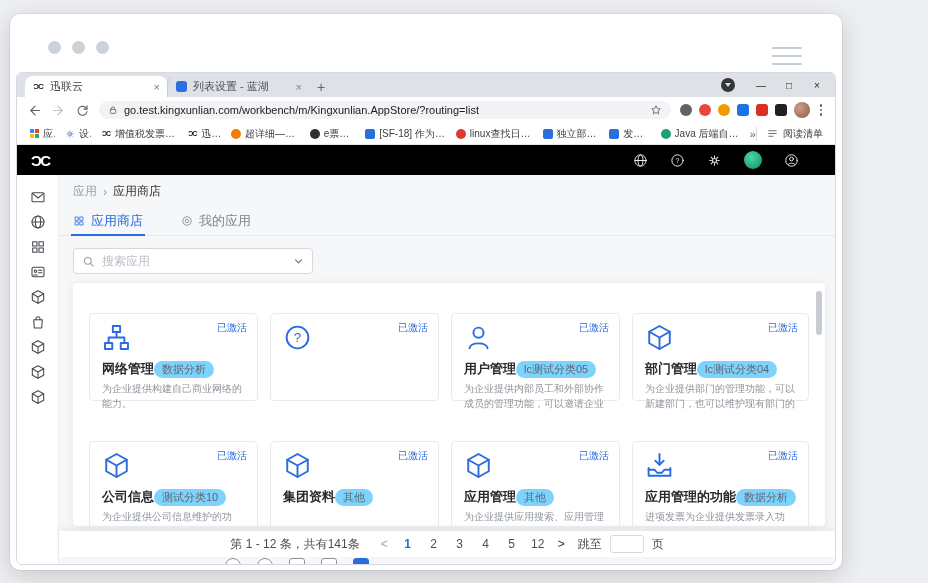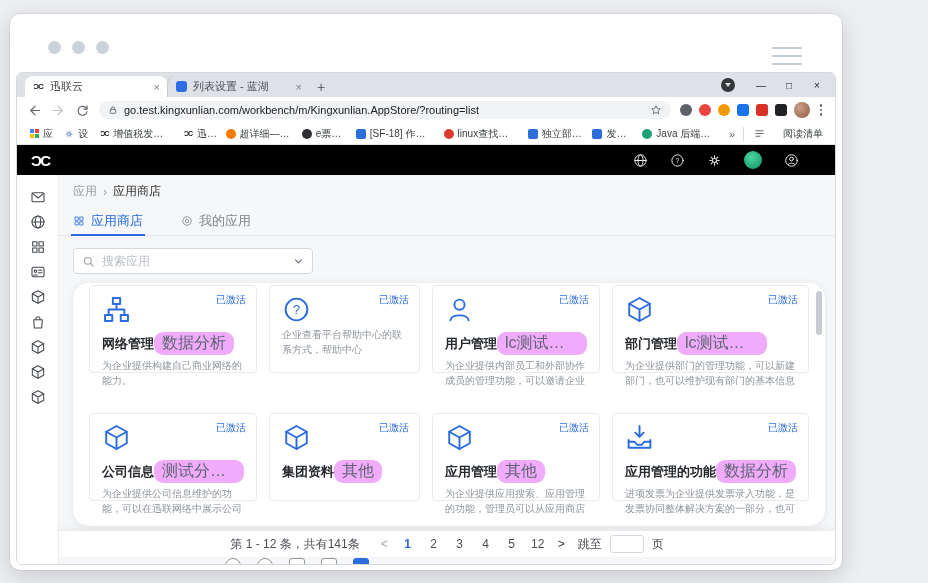--- a/index.html
+++ b/index.html
@@ -60,21 +60,21 @@
   .apps-grid{display:grid;grid-template-columns:4px 4px;gap:1px;border-radius:0}
   .apps-grid span{width:4px;height:4px;display:block}
   .ag1{background:#4285f4}.ag2{background:#ea4335}.ag3{background:#fbbc05}.ag4{background:#34a853}
   .f-orange{background:#f57c00;border-radius:50%}
   .f-dark{background:#2d2f33;border-radius:50%}
   .f-bluesq{background:#2a6fdb}
   .f-red{background:#dd3b2f;border-radius:50%}
   .f-green{background:#1ea275;border-radius:50%}
   .f-logo{font-weight:bold;font-size:7px;color:#111;letter-spacing:-1px;white-space:nowrap}
   .bm-more{flex:none;color:#5f6368;font-size:11px}
-  .bm-right{flex:none;display:flex;align-items:center;gap:18px;padding-left:10px;margin-left:8px;border-left:1px solid #d8dbdf;color:#3c4043}
+  .bm-right{flex:none;display:flex;align-items:center;gap:5px;padding-left:10px;border-left:1px solid #d8dbdf;color:#3c4043}
   .bm-right svg{width:11px;height:11px;color:#5f6368}
 
   
   .viewport{flex:1;position:relative;background:#f6f7f9;overflow:hidden;display:flex;flex-direction:column}
   .appbar{height:30px;background:#000;display:flex;align-items:center;padding:0 36px 0 14px;flex:none}
   .applogo{color:#fff;font-weight:bold;font-size:15px;letter-spacing:-1.5px}
   .appbar-icons{margin-left:auto;display:flex;align-items:center;gap:22px;color:#e8eaed}
   .appbar-icons svg{width:15px;height:15px;display:block}
   .avatar-org{width:18px;height:18px;border-radius:50%;background:radial-gradient(circle at 40% 35%,#4cd6a0,#0c8f63)}
 
@@ -92,29 +92,29 @@
   .navtab.active{color:#2b6cdf}
   .navtab.active:after{content:"";position:absolute;left:-2px;right:-2px;bottom:-1px;height:2px;background:#2b6cdf}
 
   .searchrow{margin:12px 14px 0;position:relative;width:240px}
   .searchrow input{width:100%;height:26px;border:1px solid #d5d8dc;border-radius:4px;font-size:12px;
                    padding:0 26px 0 28px;color:#333;outline:none;background:#fff;font-family:inherit}
   .searchrow input::placeholder{color:#b9bec5}
   .search-ic{position:absolute;left:9px;top:6.5px;width:13px;height:13px;color:#9aa0a6}
   .chev-ic{position:absolute;right:9px;top:8px;width:11px;height:11px;color:#5f6570}
 
-  .panel{position:absolute;left:14px;right:10px;top:108px;bottom:38px;background:#fff;border-radius:16px;
-         box-shadow:0 1px 8px rgba(20,30,50,.08);padding:2px 16px;overflow:hidden}
+  .panel{position:absolute;left:14px;right:10px;top:108px;bottom:38px;background:#fff;border-radius:4px;
+         box-shadow:0 1px 8px rgba(20,30,50,.08);padding:30px 16px;overflow:hidden}
   .cards{display:grid;grid-template-columns:repeat(4,1fr);gap:40px 12px}
   .card{position:relative;border:1px solid #e8eaec;border-radius:4px;height:88px;padding:9px 12px;background:#fff}
   .badge{position:absolute;top:7px;right:10px;font-size:10px;color:#2b6cdf}
   .cicon{width:29px;height:29px;color:#2b6cdf;display:block}
   .trow{display:flex;align-items:center;margin-top:8px}
   .cname{font-size:13px;font-weight:bold;color:#25282c;white-space:nowrap}
-  .ctag{font-size:16px;color:#5f6570;background:#f0abfc;border-radius:9px;padding:1px 8px;white-space:nowrap;
+  .ctag{font-size:11px;color:#5f6570;background:#7dd3fc;border-radius:9px;padding:1px 8px;white-space:nowrap;
         overflow:hidden;text-overflow:ellipsis;max-width:90px}
   .cdesc{margin-top:4px;font-size:10px;color:#8f959c;line-height:1.45;height:29px;overflow:hidden}
   .scrollthumb{position:absolute;right:3px;top:8px;width:6px;height:44px;background:#c8ccd2;border-radius:3px}
 
   .pager{position:absolute;left:0;right:0;bottom:7px;height:26px;background:#fff;z-index:2;
          box-shadow:0 -3px 7px rgba(0,0,0,.05);display:flex;align-items:center;justify-content:center;gap:8px;
          font-size:12px;color:#4a4f55}
   .psum{margin-right:10px}
   .pbtn{color:#9aa0a6;padding:0 3px}
   .pbtn.next{color:#333}
@@ -454,21 +454,20 @@
                       <span class="ctag">数据分析</span>
                     </div>
                   <div class="cdesc">为企业提供构建自己商业网络的能力。</div>
                 </div>
 
                 <div class="card">
                   <span class="badge">已激活</span>
                   <svg class="cicon">
                       <use href="#i-qcircle"></use>
                     </svg>
-                  <div class="cdesc">企业查看平台帮助中心的联系方式，帮助中心</div>
                 </div>
 
                 <div class="card">
                   <span class="badge">已激活</span>
                   <svg class="cicon">
                       <use href="#i-user"></use>
                     </svg>
                   <div class="trow">
                       <span class="cname">用户管理</span>
                       <span class="ctag">lc测试分类05</span>

